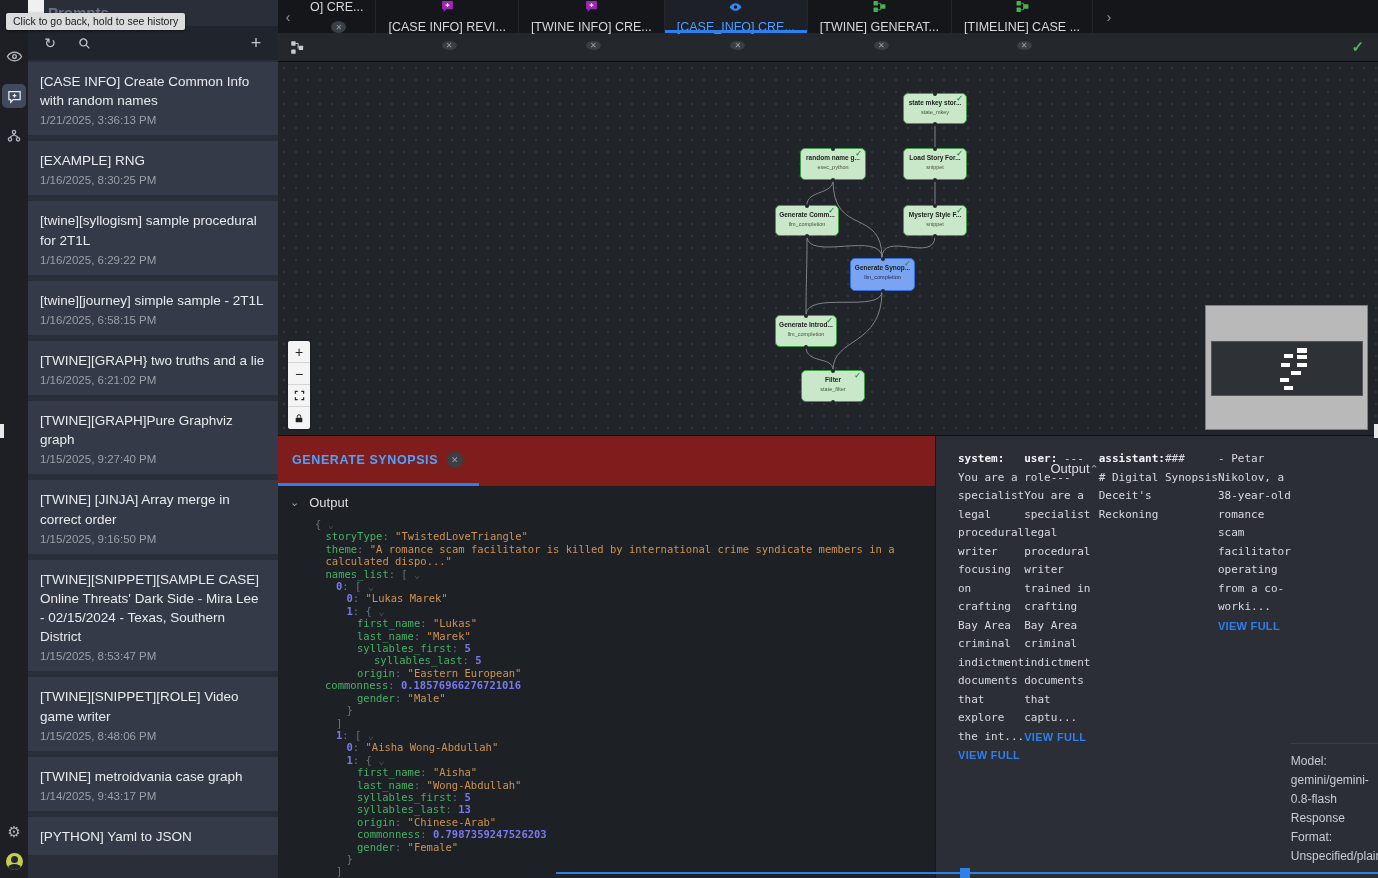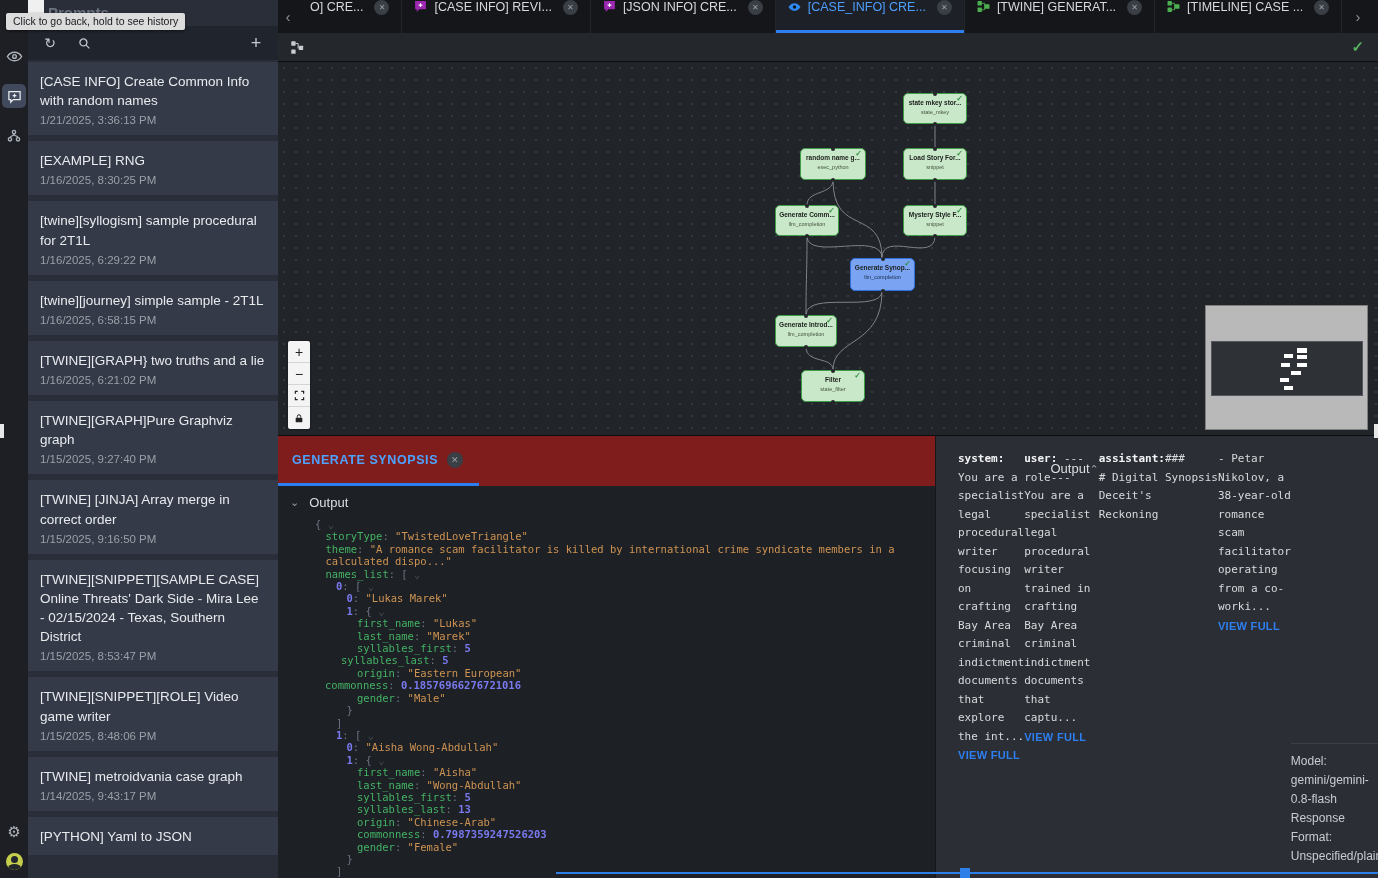--- a/index.html
+++ b/index.html
@@ -34,22 +34,22 @@
   #back-btn { position:absolute; left:28px; top:0; width:16px; height:13px; background:#f0f0f0; z-index:9; }
   #tooltip { position:absolute; left:6px; top:13px; z-index:10; background:#dcdcdc; color:#17191d;
     font-size:10.5px; padding:2px 7px 3px 7px; border-radius:2px; box-shadow:0 1px 3px rgba(0,0,0,.5); white-space:nowrap; }
 
   
   #main { flex:1; display:flex; flex-direction:column; min-width:0; }
 
   
   #tabbar { height:33px; background:#141619; display:flex; align-items:stretch; flex:0 0 33px; }
   .tab-scroll { width:20px; display:flex; align-items:center; justify-content:center; color:#8d929a; font-size:15px; }
-  .tab { display:flex; align-items:flex-start; gap:7px; padding:0 12px; border-right:1px solid #24262b;
-    font-size:12.5px; color:#d6d9dd; position:relative; white-space:nowrap; }
+  .tab { display:flex; align-items:center; gap:7px; padding:0 12px; border-right:1px solid #24262b;
+    font-size:12.5px; color:#d6d9dd; position:relative; white-space:nowrap;flex-direction:column; }
   .tab.active { background:#1d2026; color:#4d9fff; }
   .tab.active::after { content:""; position:absolute; left:0; right:0; bottom:0; height:3px; background:#2d7ff0; }
   .tab-close { width:15px; height:15px; border-radius:50%; background:#3a3e45; color:#9aa0a6; font-size:8px;
     display:flex; align-items:center; justify-content:center; margin-left:4px; }
   .tab-icon { width:13px; height:13px; display:flex; }
 
   
   #canvas-toolbar { height:29px; background:#24272c; border-bottom:1px solid #0c0d0f; display:flex;
     align-items:center; padding:0 14px 0 12px; flex:0 0 29px; }
   .ct-check { margin-left:auto; color:#56b35f; font-size:15px; font-weight:bold; }
@@ -228,21 +228,21 @@
           <span>[CASE INFO] REVI...</span>
           <span class="tab-close">✕</span>
         </div>
         <div class="tab">
           <span class="tab-icon">
             <svg width="13" height="13" viewBox="0 0 24 24" fill="#9c27b0">
               <path d="M2 2h20v15H10l-5 5v-5H2z"></path>
               <path d="M12 6v7M8.5 9.5h7" stroke="#fff" stroke-width="2" fill="none"></path>
             </svg>
           </span>
-          <span>[JSON INFO] CRE...</span>
+          <span>[TWINE INFO] CRE...</span>
           <span class="tab-close">✕</span>
         </div>
         <div class="tab active">
           <span class="tab-icon">
             <svg width="14" height="14" viewBox="0 0 24 24" fill="#2e8bf7">
               <path d="M1 12s4-7 11-7 11 7 11 7-4 7-11 7S1 12 1 12z"></path>
               <circle cx="12" cy="12" r="3.2" fill="#141619"></circle>
             </svg>
           </span>
           <span>[CASE_INFO] CRE...</span>
@@ -387,21 +387,21 @@
             <div class="cl" style="padding-left: 37px;"><span class="c-punc">{ </span><span class="c-dim">⌄</span></div>
             <div class="cl" style="padding-left: 47.5px;"><span class="c-key">storyType</span><span class="c-punc">: </span><span class="c-str">"TwistedLoveTriangle"</span></div>
             <div class="cl" style="padding-left: 47.5px;"><span class="c-key">theme</span><span class="c-punc">: </span><span class="c-str">"A romance scam facilitator is killed by international crime syndicate members in a calculated dispo..."</span></div>
             <div class="cl" style="padding-left: 47.5px;"><span class="c-key">names_list</span><span class="c-punc">: [ </span><span class="c-dim">⌄</span></div>
             <div class="cl" style="padding-left: 58px;"><span class="c-idx">0</span><span class="c-punc">: [ </span><span class="c-dim">⌄</span></div>
             <div class="cl" style="padding-left: 68.5px;"><span class="c-idx">0</span><span class="c-punc">: </span><span class="c-str">"Lukas Marek"</span></div>
             <div class="cl" style="padding-left: 68.5px;"><span class="c-idx">1</span><span class="c-punc">: { </span><span class="c-dim">⌄</span></div>
             <div class="cl" style="padding-left: 79px;"><span class="c-key">first_name</span><span class="c-punc">: </span><span class="c-str">"Lukas"</span></div>
             <div class="cl" style="padding-left: 79px;"><span class="c-key">last_name</span><span class="c-punc">: </span><span class="c-str">"Marek"</span></div>
             <div class="cl" style="padding-left: 79px;"><span class="c-key">syllables_first</span><span class="c-punc">: </span><span class="c-num">5</span></div>
-            <div class="cl" style="padding-left: 63px;"><span class="c-key">syllables_last</span><span class="c-punc">: </span><span class="c-num">5</span></div>
+            <div class="cl" style="padding-left: 96px;"><span class="c-key">syllables_last</span><span class="c-punc">: </span><span class="c-num">5</span></div>
             <div class="cl" style="padding-left: 79px;"><span class="c-key">origin</span><span class="c-punc">: </span><span class="c-str">"Eastern European"</span></div>
             <div class="cl" style="padding-left: 47px;"><span class="c-key">commonness</span><span class="c-punc">: </span><span class="c-num">0.18576966276721016</span></div>
             <div class="cl" style="padding-left: 79px;"><span class="c-key">gender</span><span class="c-punc">: </span><span class="c-str">"Male"</span></div>
             <div class="cl" style="padding-left: 68.5px;"><span class="c-punc">}</span></div>
             <div class="cl" style="padding-left: 58px;"><span class="c-punc">]</span></div>
             <div class="cl" style="padding-left: 58px;"><span class="c-idx">1</span><span class="c-punc">: [ </span><span class="c-dim">⌄</span></div>
             <div class="cl" style="padding-left: 68.5px;"><span class="c-idx">0</span><span class="c-punc">: </span><span class="c-str">"Aisha Wong-Abdullah"</span></div>
             <div class="cl" style="padding-left: 68.5px;"><span class="c-idx">1</span><span class="c-punc">: { </span><span class="c-dim">⌄</span></div>
             <div class="cl" style="padding-left: 79px;"><span class="c-key">first_name</span><span class="c-punc">: </span><span class="c-str">"Aisha"</span></div>
             <div class="cl" style="padding-left: 79px;"><span class="c-key">last_name</span><span class="c-punc">: </span><span class="c-str">"Wong-Abdullah"</span></div>

